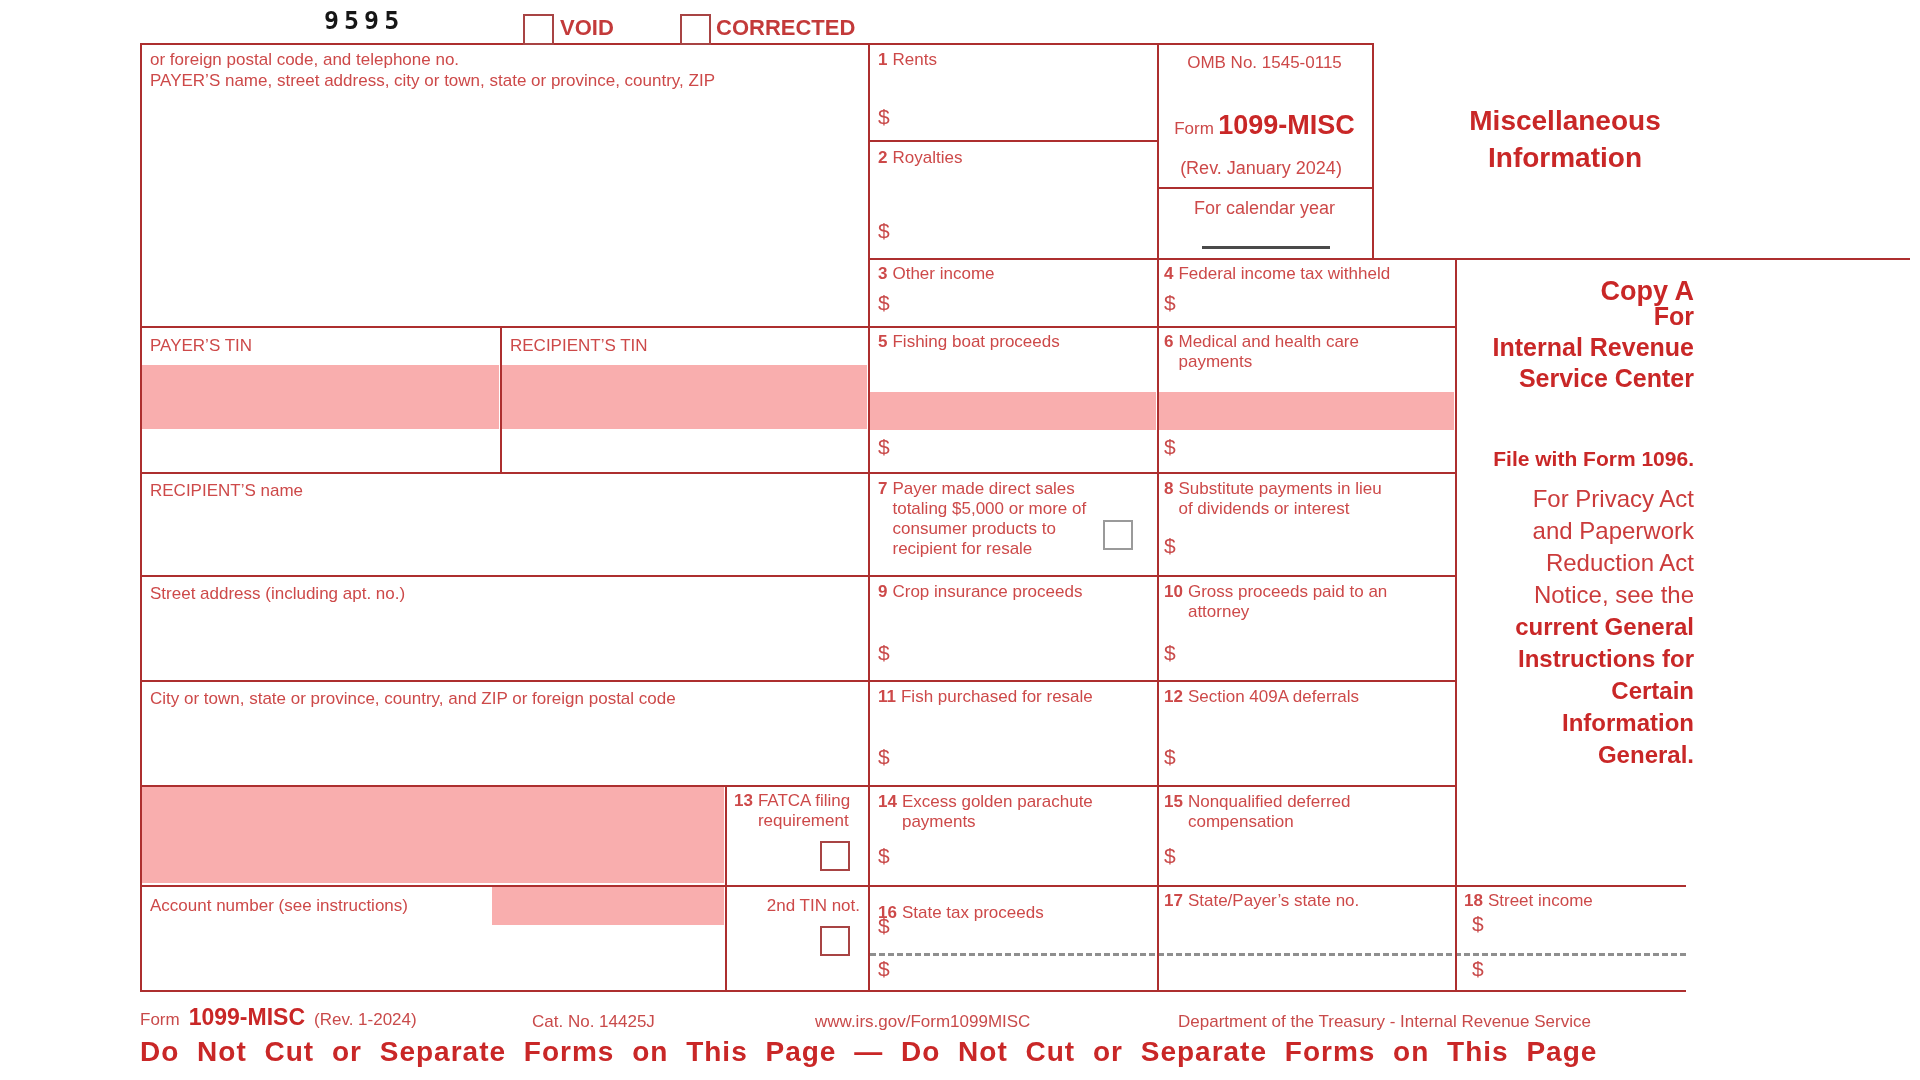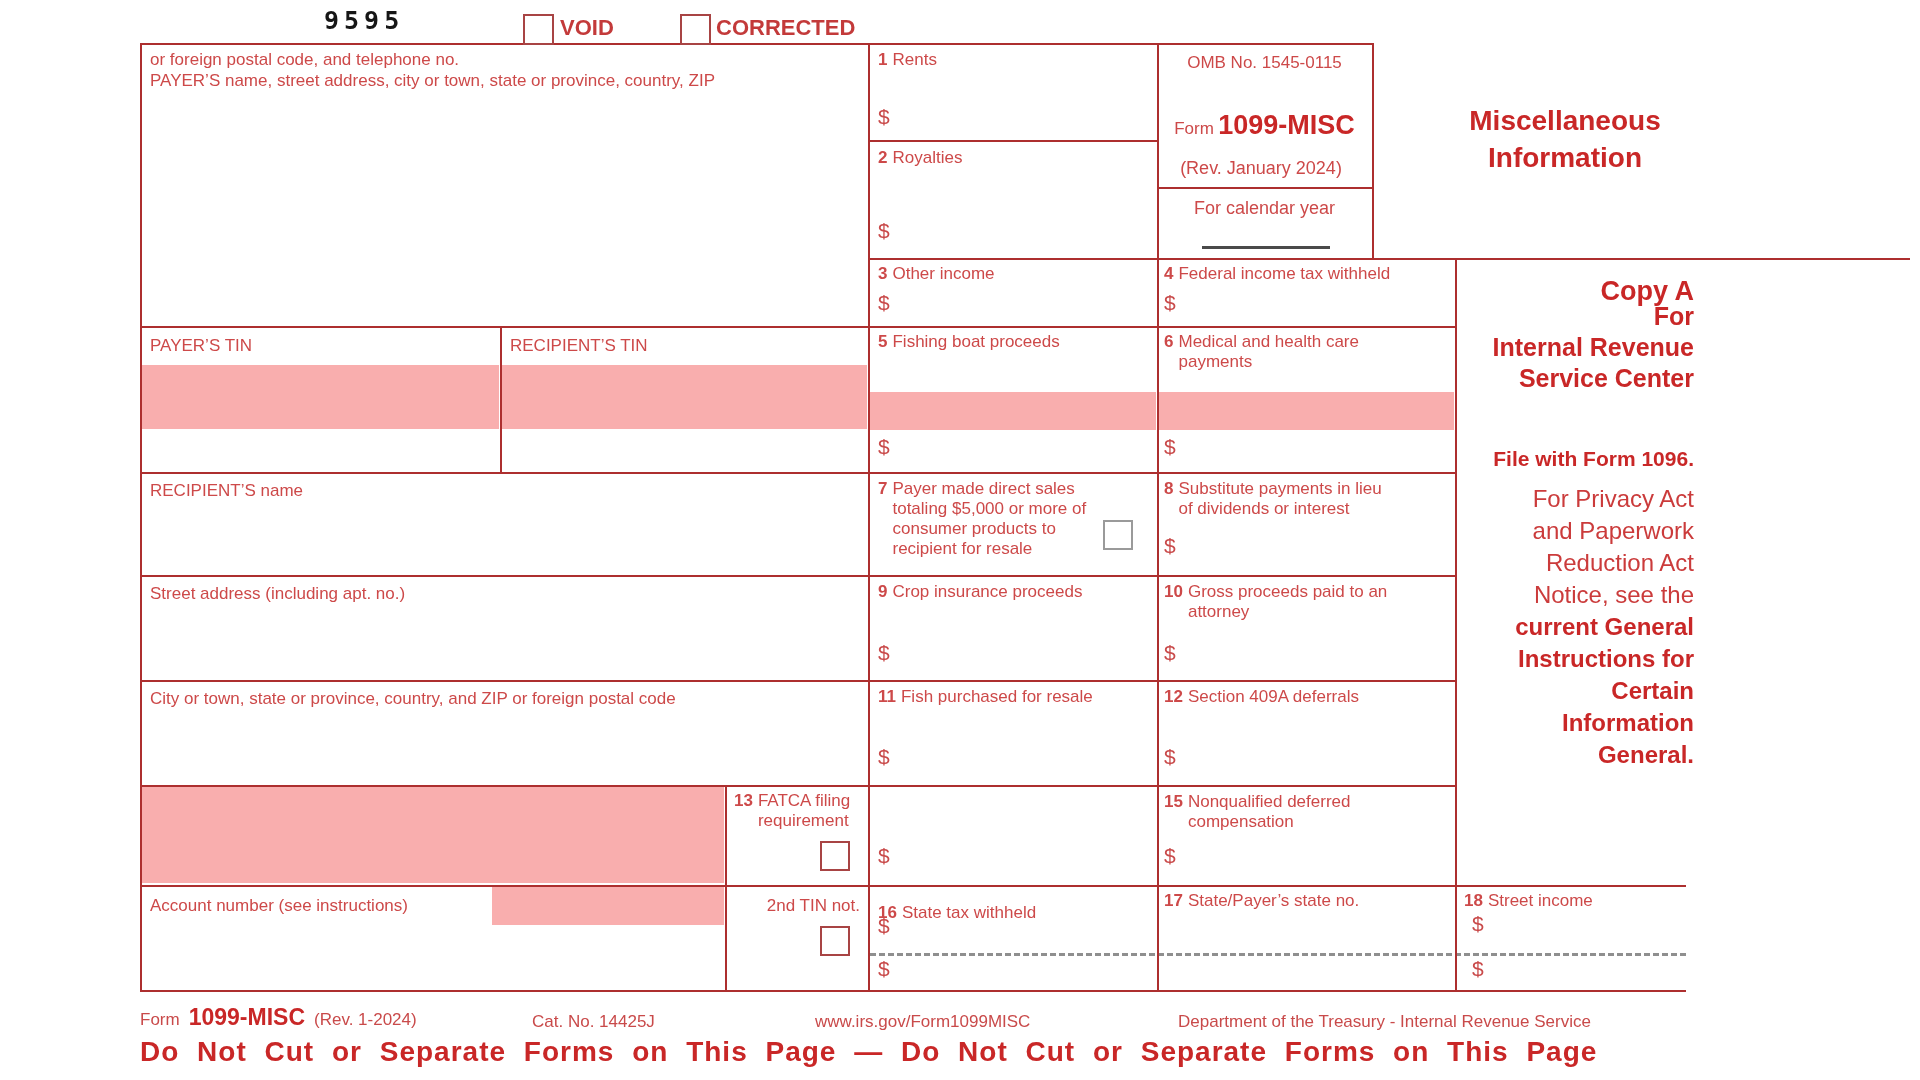--- a/index.html
+++ b/index.html
@@ -123,25 +123,29 @@
     <span class="t">Crop insurance proceeds</span>
   </div>
   <div class="d" style="left:878px;top:642px;">$</div>
 
   <div class="lbl" style="left:878px;top:687px;width:270px;">
     <span class="n">11</span>
     <span class="t">Fish purchased for resale</span>
   </div>
   <div class="d" style="left:878px;top:746px;">$</div>
 
+  <div class="lbl" style="left:878px;top:792px;width:240px;">
+    <span class="n">14</span>
+    <span class="t" style="width:210px;">Excess golden parachute payments</span>
+  </div>
   <div class="d" style="left:878px;top:845px;">$</div>
 
   <div class="lbl" style="left:878px;top:891px;width:270px;margin-top:12px;">
     <span class="n">16</span>
-    <span class="t">State tax withheld</span>
+    <span class="t">State tax proceeds</span>
   </div>
   <div class="d" style="left:878px;top:915px;">$</div>
   <div class="d" style="left:878px;top:958px;">$</div>
 
   <div class="plain center" style="left:1157px;top:52px;width:215px;">OMB No. 1545-0115</div>
   <div style="position:absolute;left:1157px;top:110px;width:215px;text-align:center;z-index:4;">
     <span class="fs17" style="color:#cd4949;">Form</span>
     <span style="color:#c92727;font-weight:bold;font-size:27px;">1099-MISC</span>
   </div>
   <div class="plain center fs18" style="left:1157px;top:158px;width:208px;">(Rev. January 2024)</div>

